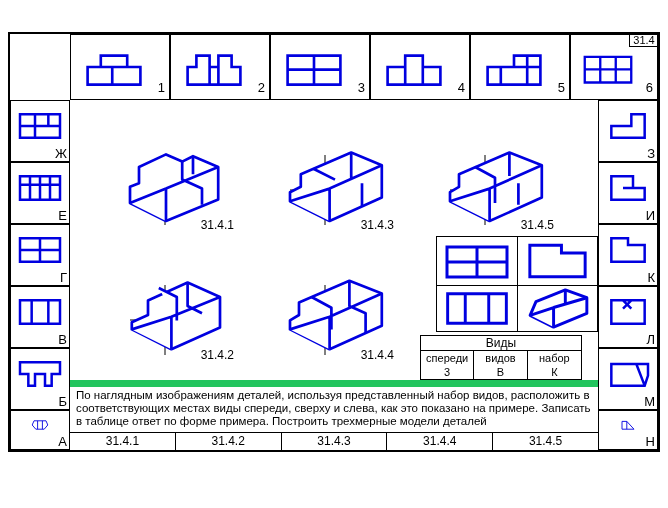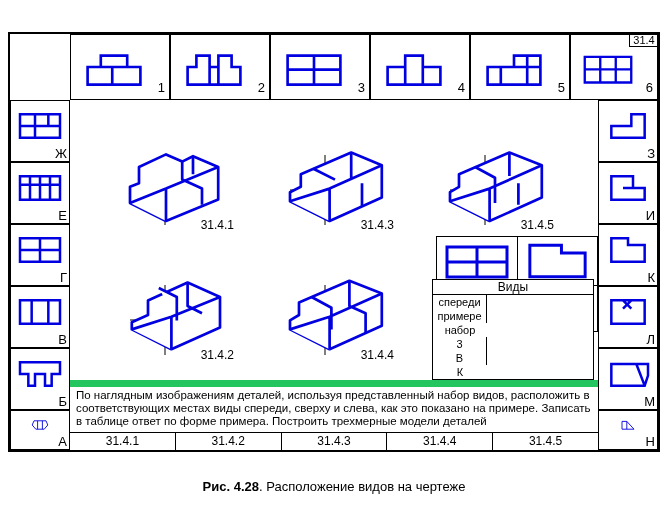--- a/index.html
+++ b/index.html
@@ -22,23 +22,23 @@
   .central{position:absolute;left:60px;right:60px;top:66px;bottom:0;}
   .iso{position:absolute;width:130px;height:90px;}
   .iso svg{display:block;width:100%;height:100%;}
   .iso .cap{position:absolute;right:6px;bottom:-2px;font-size:12px;background:#fff;}
   .axis{position:absolute;left:0;top:0;width:100%;height:100%;}
   .axis line{stroke:#000;stroke-width:1;}
   .task{position:absolute;left:0;right:0;bottom:18px;height:52px;padding:2px 6px;font-size:11.5px;line-height:1.15;border-top:7px solid #22c55e;}
   .answerstrip{position:absolute;left:0;right:0;bottom:0;height:18px;border-top:1px solid #000;display:flex;}
   .answerstrip .ac{flex:1;border-right:1px solid #000;text-align:center;font-size:12px;line-height:17px;position:relative;}
   .answerstrip .ac:last-child{border-right:none;}
-  .vtable{position:absolute;right:4px;bottom:70px;width:162px;border:1px solid #000;background:#fff;}
+  .vtable{position:absolute;right:16px;bottom:70px;width:162px;border:1px solid #000;background:#fff;}
   .vtable .vhead{text-align:center;font-size:12px;border-bottom:1px solid #000;}
-  .vtable .vrow{display:flex;flex-direction:column;}
+  .vtable .vrow{display:flex;}
   .vtable .vc{width:54px;text-align:center;border-right:1px solid #000;font-size:11px;line-height:14px;}
   .vtable .vc:last-child{border-right:none;}
   .vtable .vrow.ans .vc{height:14px;}
   .example{position:absolute;right:0;top:136px;width:162px;height:96px;border:1px solid #000;background:#fff;}
   .example .q{position:absolute;border:0;}
   .example svg{display:block;width:100%;height:100%;}
   .badge{position:absolute;top:-1px;right:-1px;width:30px;height:14px;border:1px solid #000;font-size:11px;text-align:center;line-height:13px;background:#fff;}
   .caption{position:absolute;left:0;right:0;bottom:14px;text-align:center;font-size:13px;}
   .caption b{font-weight:bold;}
 </style>
@@ -324,21 +324,21 @@
                 <path d="M36 42 L36 22 L12 30 M36 22 L70 12 M48 4 L48 18"></path>
               </g>
             </svg>
           </div>
     </div>
 
     <div class="vtable">
       <div class="vhead">Виды</div>
       <div class="vrow">
         <div class="vc">спереди</div>
-        <div class="vc">примере</div>
+        <div class="vc">видов</div>
         <div class="vc">набор</div>
       </div>
       <div class="vrow ans">
         <div class="vc">3</div>
         <div class="vc">В</div>
         <div class="vc">К</div>
       </div>
     </div>
 
     <div class="task">По наглядным изображениям деталей, используя представленный набор видов, расположить в соответствующих местах виды спереди, сверху и слева, как это показано на примере. Записать в таблице ответ по форме примера. Построить трехмерные модели деталей</div>
@@ -347,17 +347,14 @@
       <div class="ac">31.4.1</div>
       <div class="ac">31.4.2</div>
       <div class="ac">31.4.3</div>
       <div class="ac">31.4.4</div>
       <div class="ac">31.4.5</div>
     </div>
 
   </div>
 </div>
 
-<div class="caption">
-  <b>Рис. 4.28</b><span>. Расположение видов на чертеже</span>
+
 </div>
 
-</div>
-
 </body></html>

